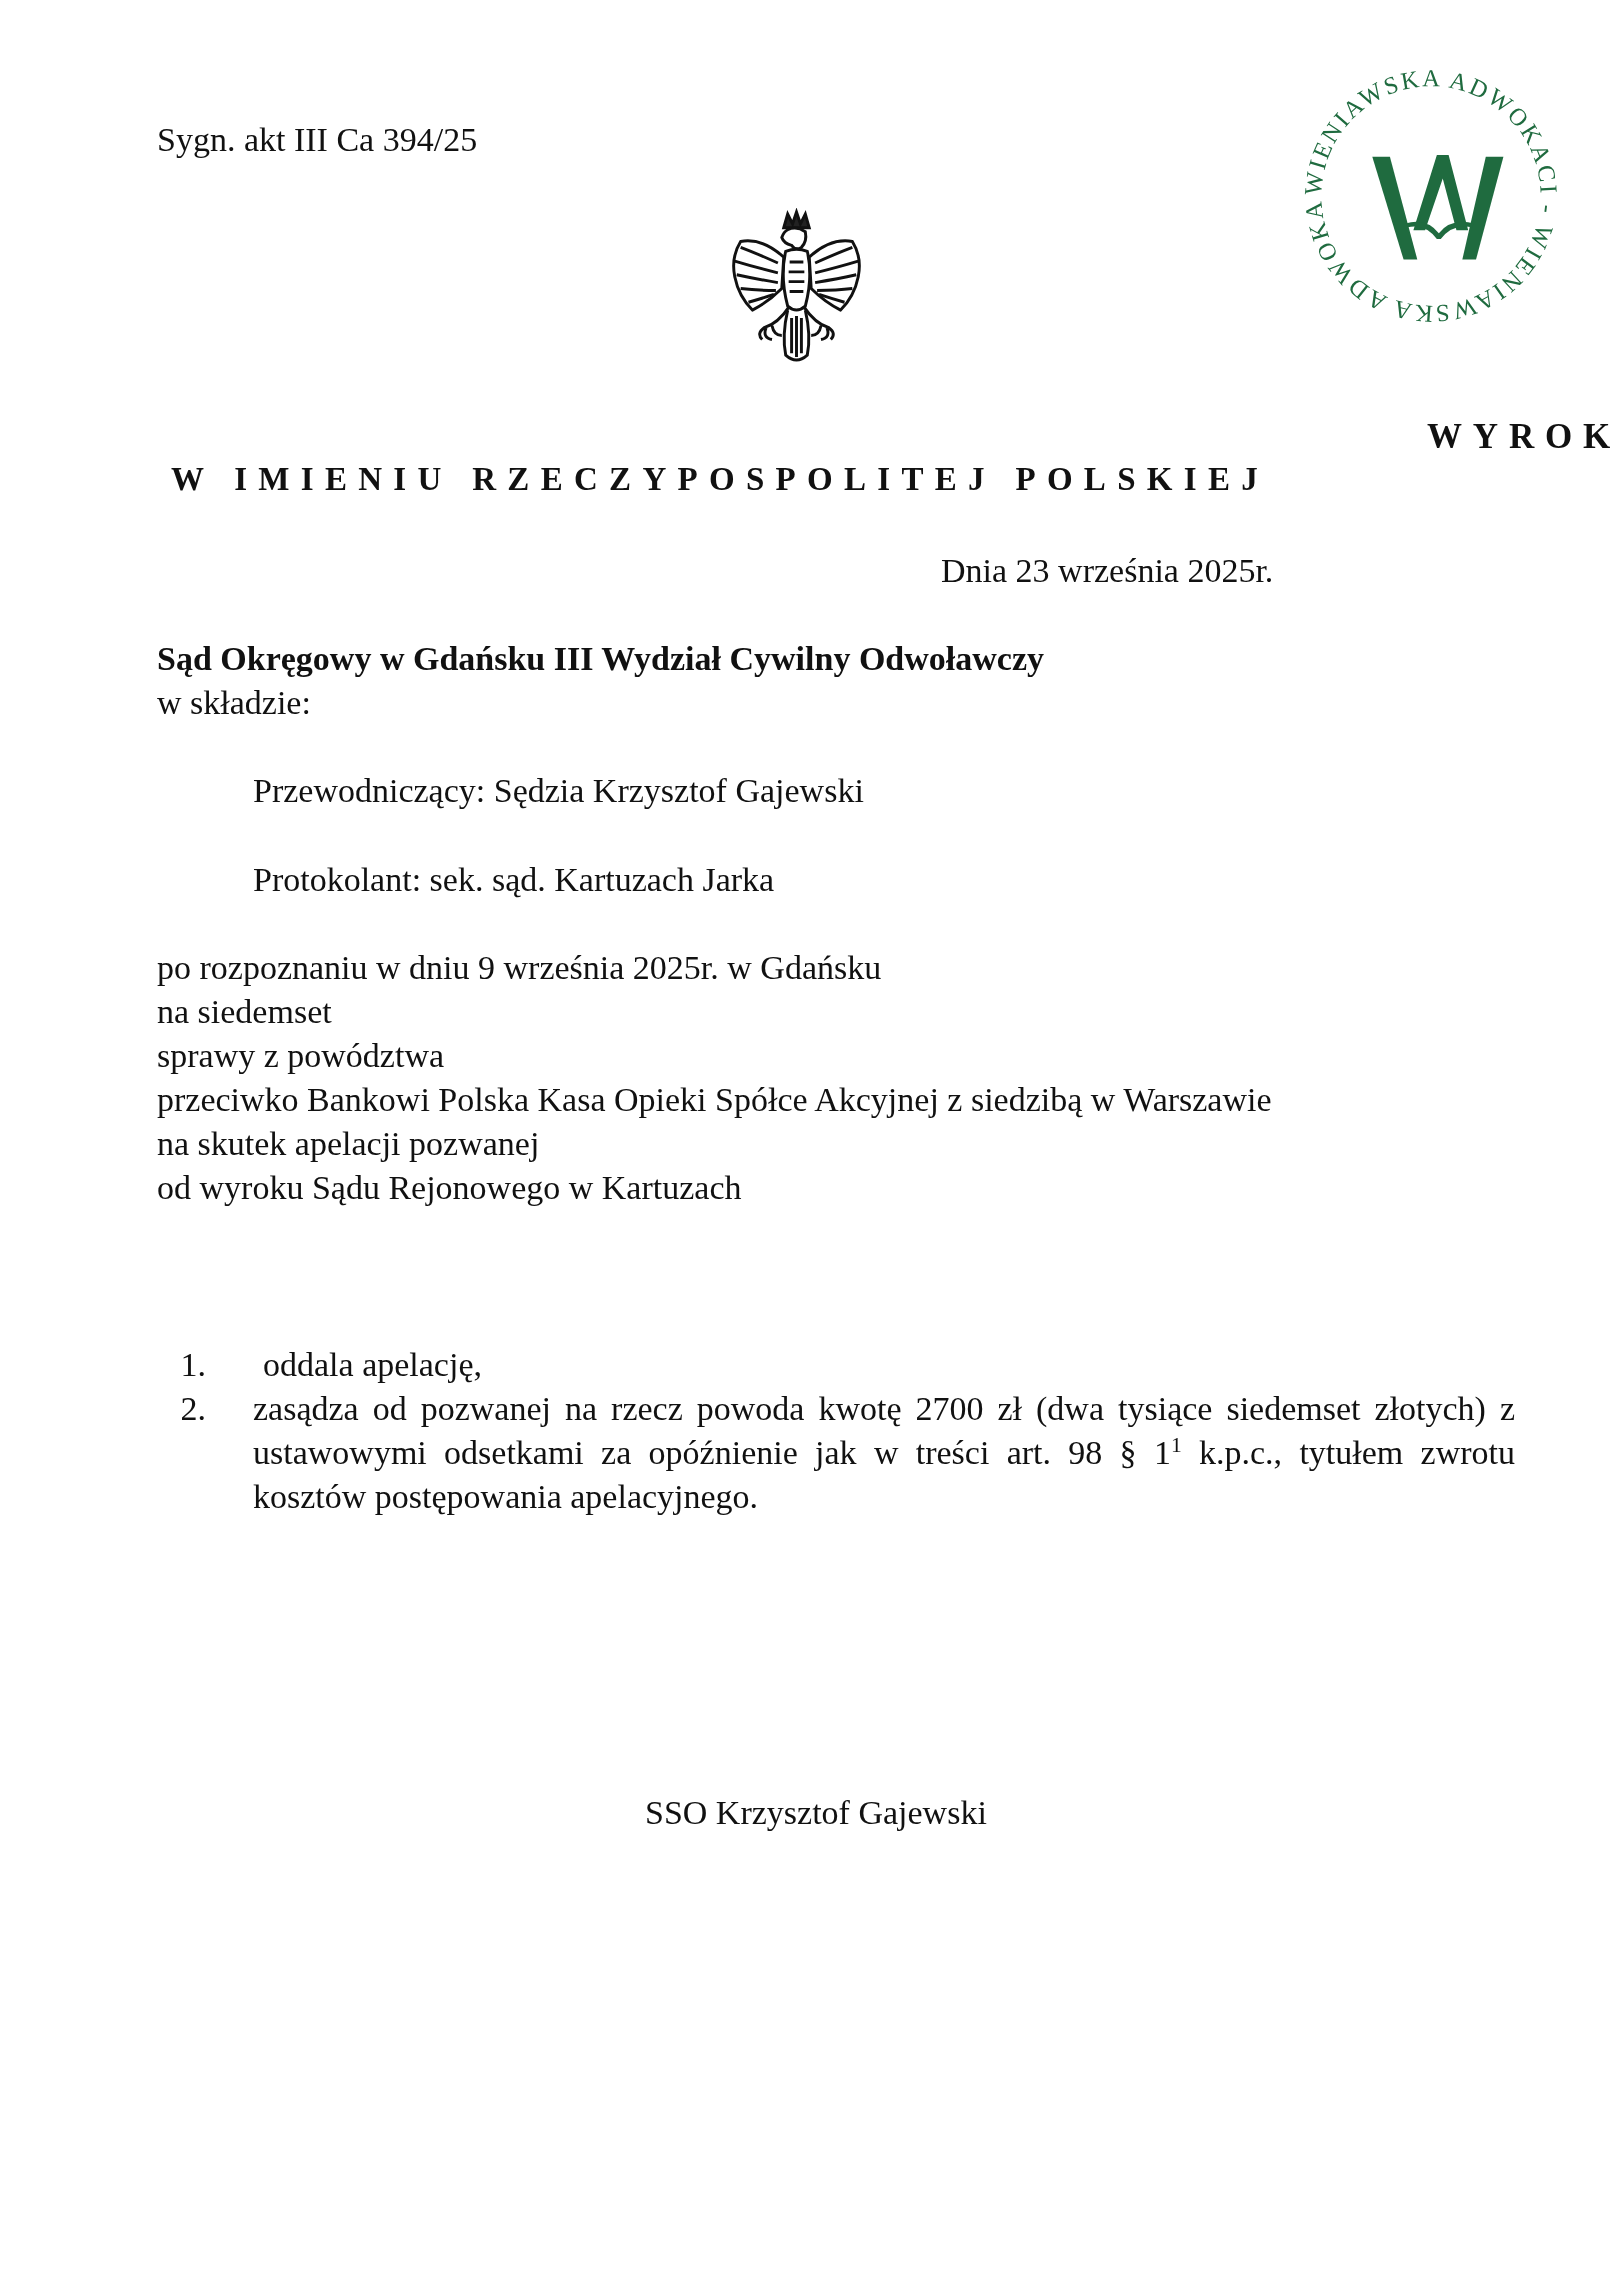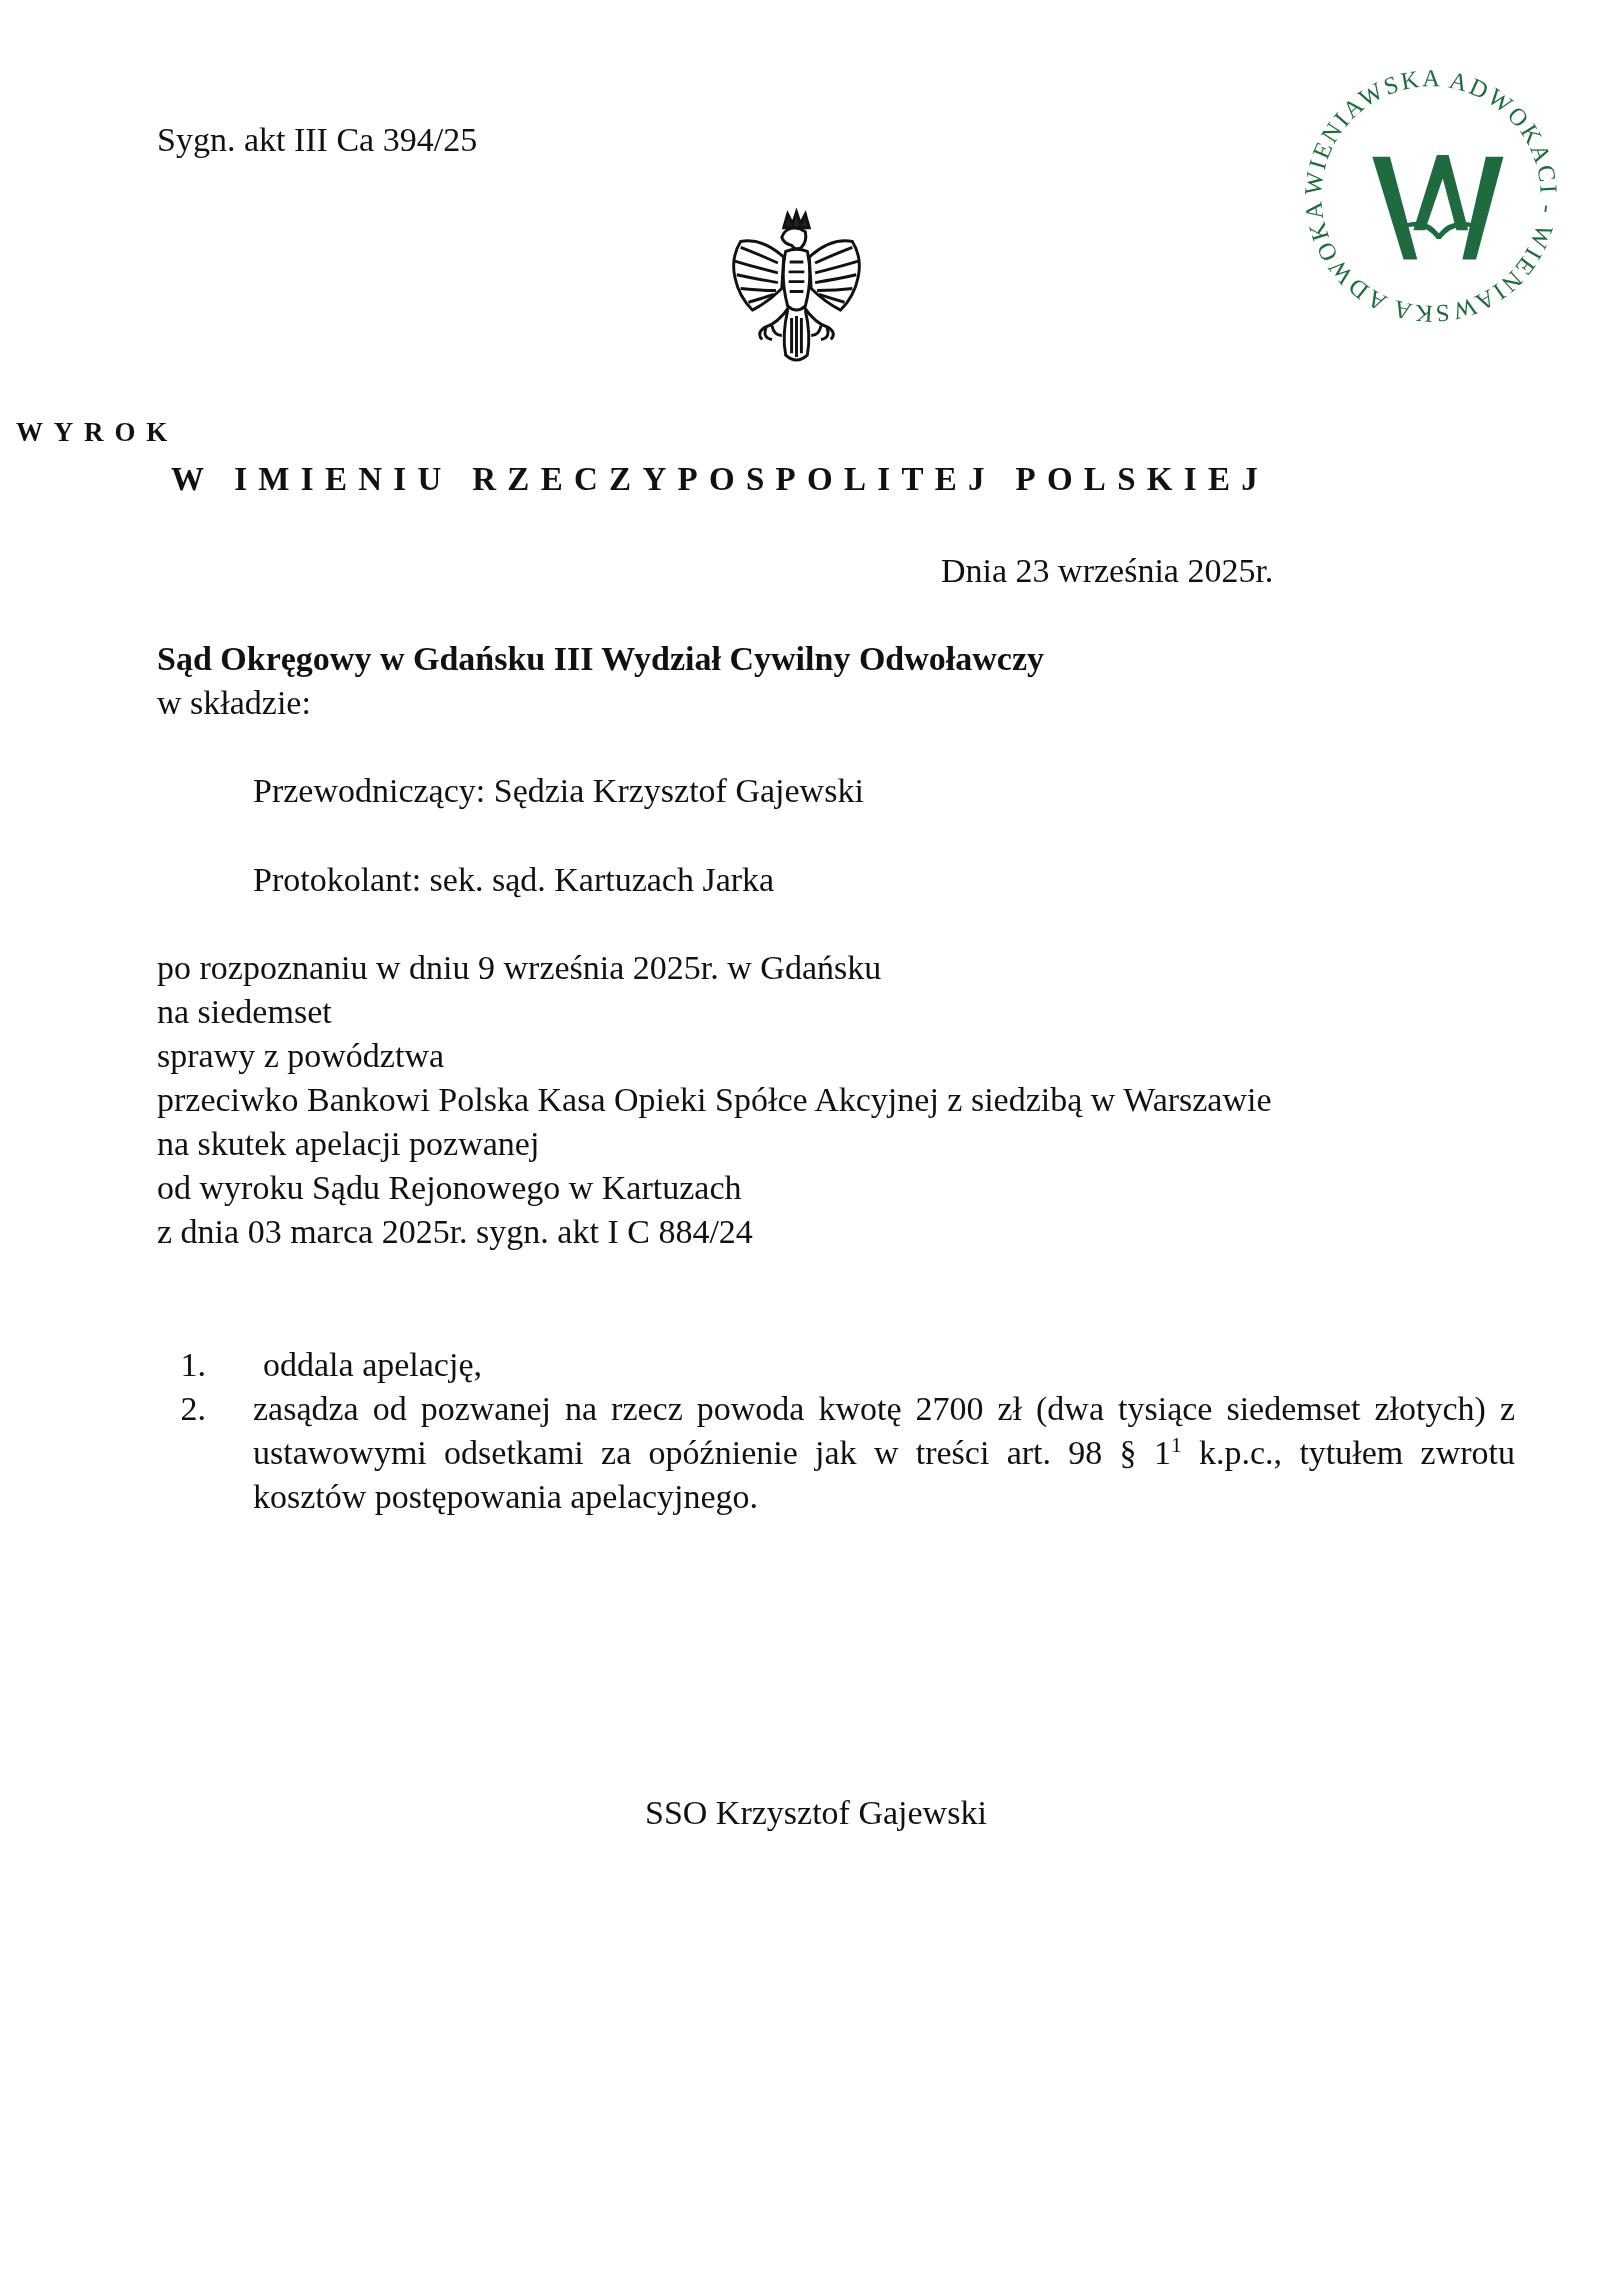--- a/index.html
+++ b/index.html
@@ -3,22 +3,22 @@
   <meta charset="utf-8">
   <style>
     html, body { margin: 0; padding: 0; background: #ffffff; }
     body { width: 1621px; height: 2293px; position: relative; overflow: hidden;
            font-family: "Liberation Serif", "DejaVu Serif", serif; color: #111111; }
     .abs { position: absolute; white-space: nowrap; }
     .txt { font-size: 34px; line-height: 44px; }
     #case-ref { left: 157px; top: 118px; }
     #emblem { left: 723px; top: 208px; width: 147px; height: 162px; }
     #logo { left: 1294px; top: 59px; width: 274px; height: 274px; }
-    #title-1 { left: 0; width: 1621px; top: 417px; text-align: left; font-weight: bold;
-               font-size: 27px; letter-spacing: 10.8px; padding-left: 16px; box-sizing: border-box; }
+    #title-1 { left: 0; width: 1621px; top: 417px; text-align: right; font-weight: bold;
+               font-size: 35px; letter-spacing: 10.8px; padding-left: 35px; box-sizing: border-box; }
     #title-2 { left: 4px; width: 1425px; top: 461px; text-align: center; font-weight: bold;
                font-size: 33px; letter-spacing: 11.3px; padding-left: 7px; box-sizing: border-box; }
     #date { left: 941px; top: 549px; }
     #court { left: 157px; top: 637px; font-weight: bold; }
     #composition { left: 157px; top: 681px; text-align: right; }
     #chair { left: 253px; top: 769px; }
     #clerk { left: 253px; top: 858px; }
     #proc { left: 157px; top: 946px; }
     #proc div { height: 44px; }
     #ruling { left: 157px; top: 1343px; width: 1358px; white-space: normal; }
@@ -87,21 +87,20 @@
 <div id="chair" class="abs txt">Przewodniczący:  Sędzia Krzysztof Gajewski</div>
 <div id="clerk" class="abs txt">Protokolant: sek. sąd. Kartuzach Jarka</div>
 
 <div id="proc" class="abs txt">
   <div>po rozpoznaniu w dniu 9 września 2025r. w Gdańsku</div>
   <div>na siedemset</div>
   <div>sprawy z powództwa</div>
   <div>przeciwko Bankowi Polska Kasa Opieki Spółce Akcyjnej z siedzibą w Warszawie</div>
   <div>na skutek apelacji pozwanej</div>
   <div>od wyroku Sądu Rejonowego w Kartuzach</div>
-  <div>z dnia 03 marca 2025r. sygn. akt I C 884/24</div>
 </div>
 
 <div id="ruling" class="abs txt">
   <div class="rule-item">
     <span class="rule-num">1.</span>
     <span class="rule-body first">oddala apelację,</span>
   </div>
   <div class="rule-item">
     <span class="rule-num">2.</span>
     <span class="rule-body"><span>zasądza od pozwanej na rzecz powoda kwotę 2700 zł (dwa tysiące siedemset złotych) z ustawowymi odsetkami za opóźnienie jak w treści art. 98 § 1</span><sup>1</sup><span> k.p.c., tytułem zwrotu kosztów postępowania apelacyjnego.</span></span>

